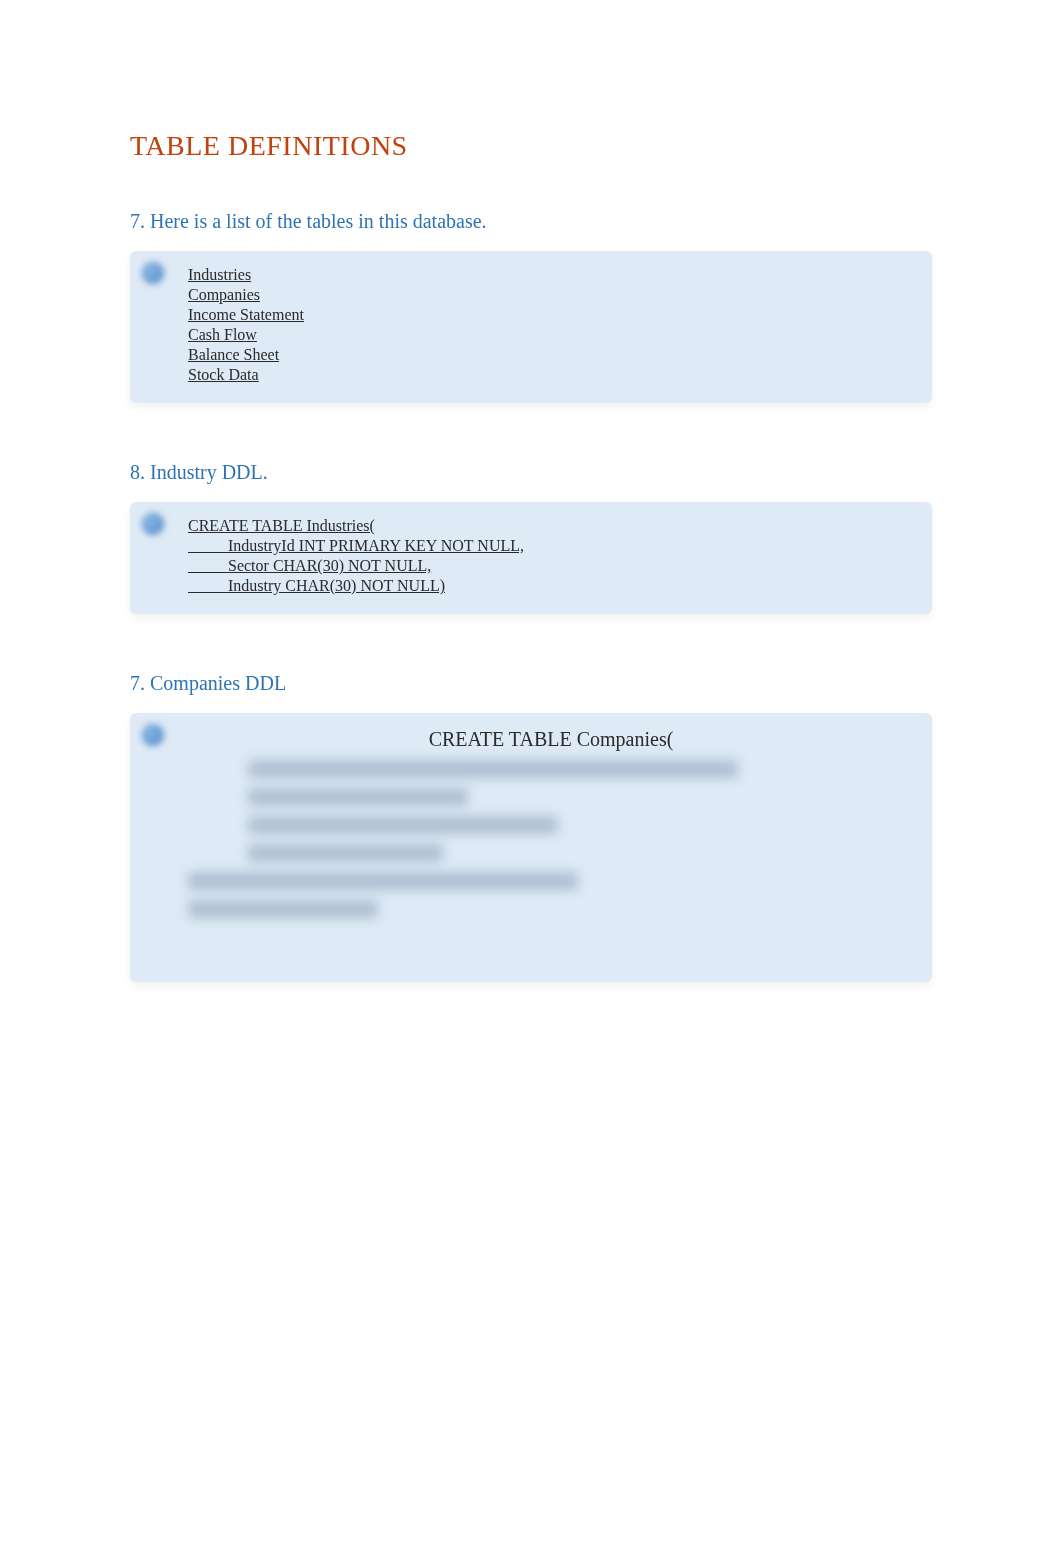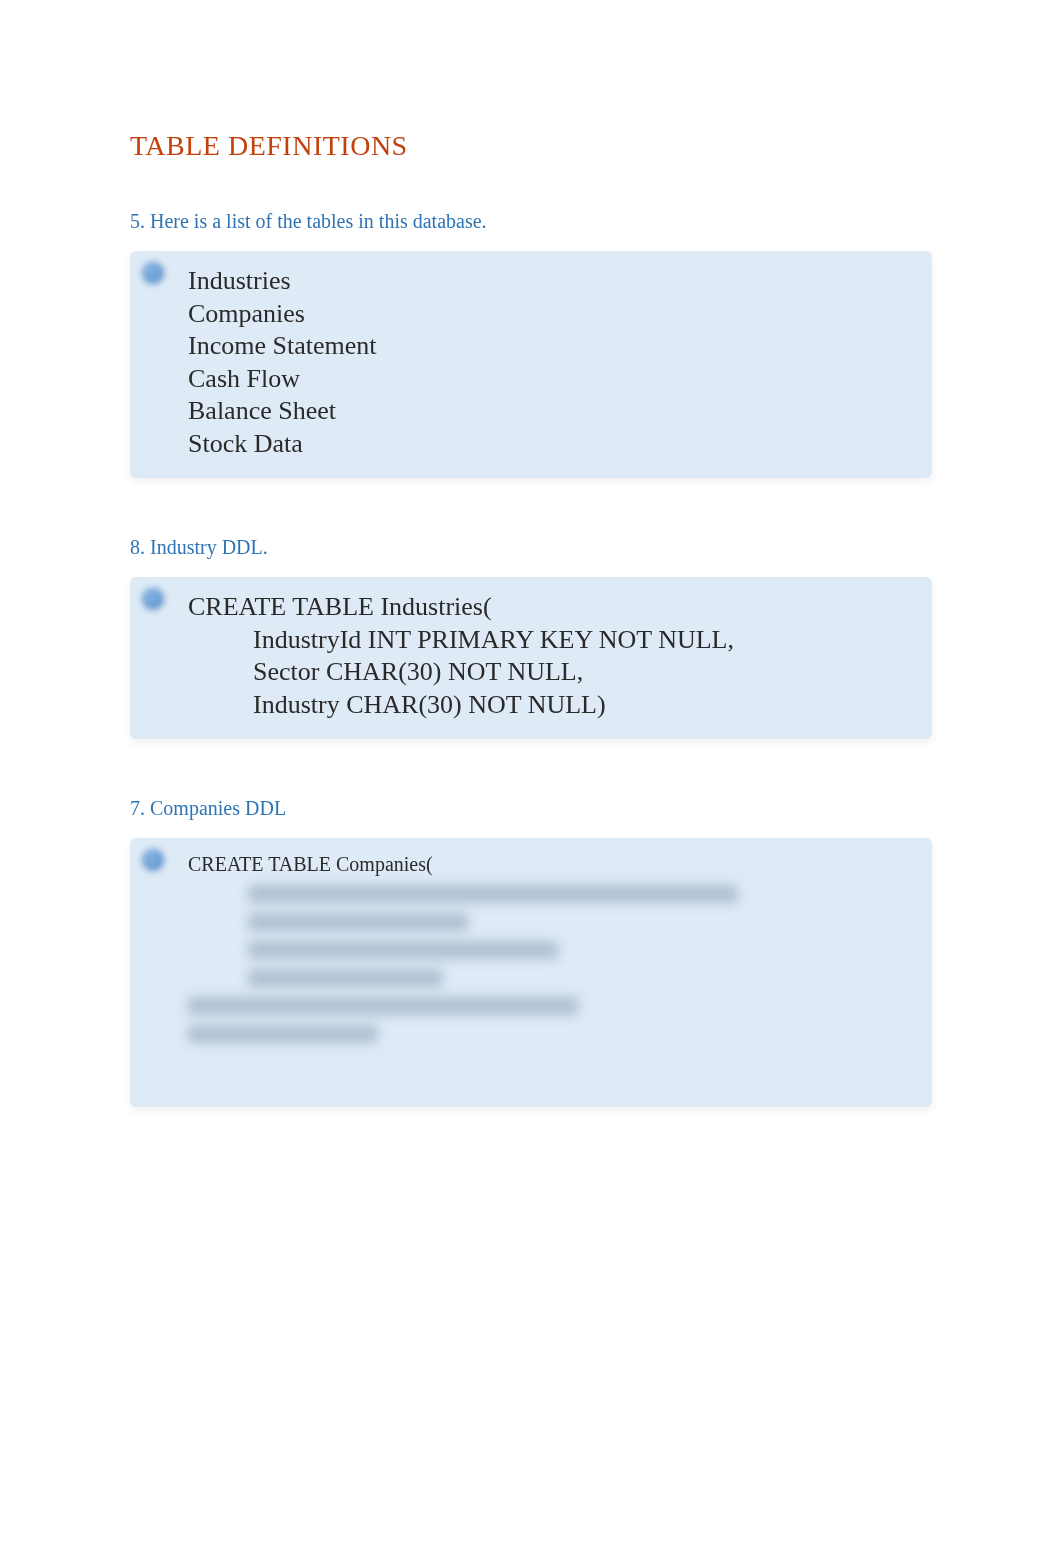--- a/index.html
+++ b/index.html
@@ -44,24 +44,25 @@
       left: 12px;
       width: 22px;
       height: 22px;
       background: radial-gradient(circle at 40% 40%, #8bb8e8 0%, #5a8fc9 70%, #deeaf6 100%);
       border-radius: 50%;
       filter: blur(3px);
     }
     .code-content {
       margin-left: 44px;
       color: #2a2a2a;
-      font-size: 26px;
+      font-size: 16px;
       line-height: 1.25;
       white-space: pre;
       font-family: Georgia, 'Times New Roman', serif;
+      text-decoration: underline;
     }
     .blurred-block {
       position: relative;
       overflow: hidden;
     }
     .blurred-content {
       margin-left: 44px;
       margin-top: 8px;
     }
     .blur-line {
@@ -72,37 +73,38 @@
       filter: blur(6px);
       opacity: 0.65;
     }
     .clear-line {
       color: #2a2a2a;
       font-size: 20px;
       line-height: 1.25;
       margin-left: 44px;
       margin-bottom: 6px;
       font-family: Georgia, 'Times New Roman', serif;
+      text-align: center;
     }
     .bl-1 { width: 490px; margin-left: 60px; }
     .bl-2 { width: 220px; margin-left: 60px; }
     .bl-3 { width: 310px; margin-left: 60px; }
     .bl-4 { width: 195px; margin-left: 60px; }
     .bl-5 { width: 390px; margin-left: 0px; }
     .bl-6 { width: 190px; margin-left: 0px; }
     .blurred-padding {
       height: 36px;
     }
   </style>
 </head>
 <body>
 
 <h1 class="page-title">TABLE DEFINITIONS</h1>
 
-<h2 class="section-heading">5. Here is a list of the tables in this database.</h2>
+<h2 class="section-heading">7. Here is a list of the tables in this database.</h2>
 <div class="code-block">
   <div class="bullet-icon"></div>
   <div class="code-content">Industries
 Companies
 Income Statement
 Cash Flow
 Balance Sheet
 Stock Data</div>
 </div>
 

